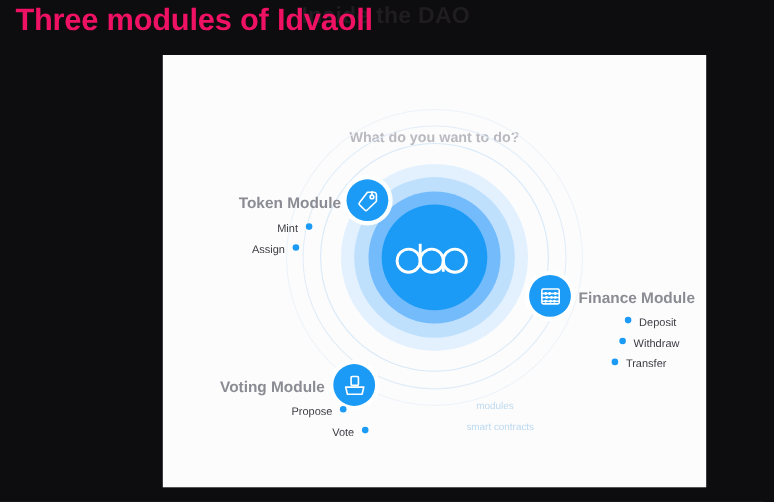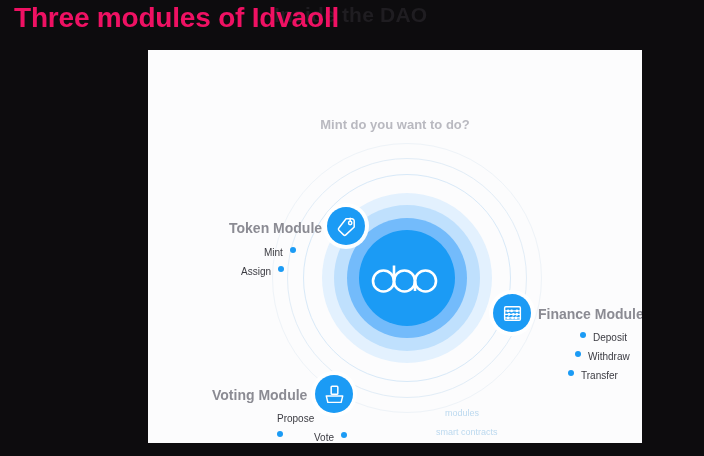--- a/index.html
+++ b/index.html
@@ -78,25 +78,24 @@
     top: 67px;
     text-align: center;
     font-size: 13px;
     font-weight: 700;
     color: #b9b9c0;
   }
 
   
   #diagram {
     position: absolute;
-    left: 12px;
+    left: 0;
     top: 0;
     width: 494px;
     height: 335px;
-    margin-top: 44px;
   }
 
   .ring {
     position: absolute;
     border-radius: 50%;
     left: 50%;
     top: 50%;
     transform: translate(-50%, -50%);
   }
   
@@ -197,21 +196,21 @@
   #item-assign { left: 81px;  top: 172px; }
 
   
   #title-finance  { left: 378px; top: 212px; }
   #item-deposit   { left: 377px; top: 238px; }
   #item-withdraw  { left: 372px; top: 257px; }
   #item-transfer  { left: 365px; top: 276px; }
 
   
   #title-voting  { left: 52px;  top: 293px; }
-  #item-propose  { left: 117px; top: 319px; flex-direction: column; }
+  #item-propose  { left: 117px; top: 319px; }
   #item-vote     { left: 154px; top: 338px; }
 
   
   .legend-label {
     position: absolute;
     font-size: 9px;
     color: #bcd9ef;
     white-space: nowrap;
   }
   #legend-modules  { left: 285px; top: 314px; }
@@ -222,21 +221,21 @@
 
 <div id="slide-root">
 
   <div id="bg-heading">Inside the DAO</div>
 
   <div id="annotation-title">Three modules of Idvaoll</div>
 
   <div id="app-card">
 
 
-    <div id="card-subheading">Mint do you want to do?</div>
+    <div id="card-subheading">What do you want to do?</div>
 
     <div id="diagram">
 
       <div class="ring" id="ring-outer-3"></div>
       <div class="ring" id="ring-outer-2"></div>
       <div class="ring" id="ring-outer-1"></div>
       <div class="ring" id="halo-3"></div>
       <div class="ring" id="halo-2"></div>
       <div class="ring" id="halo-1"></div>
       <div class="ring" id="core-disc"></div>

